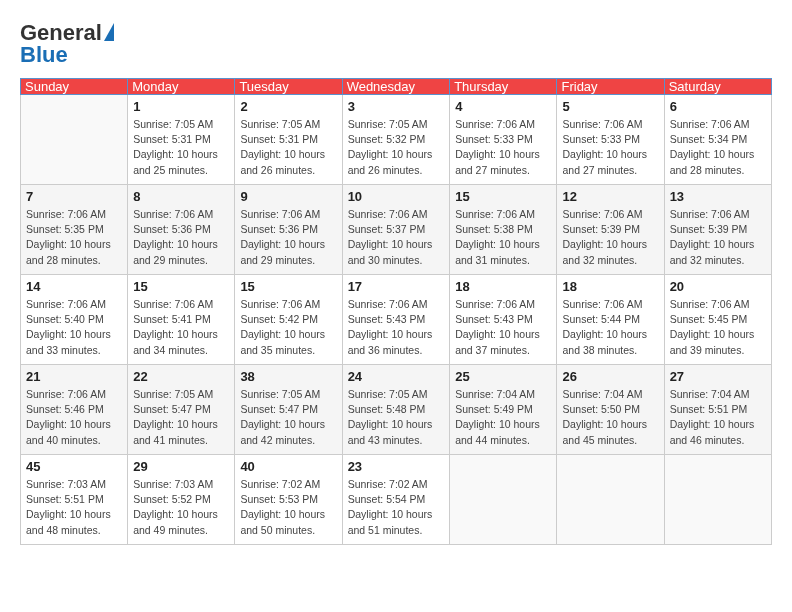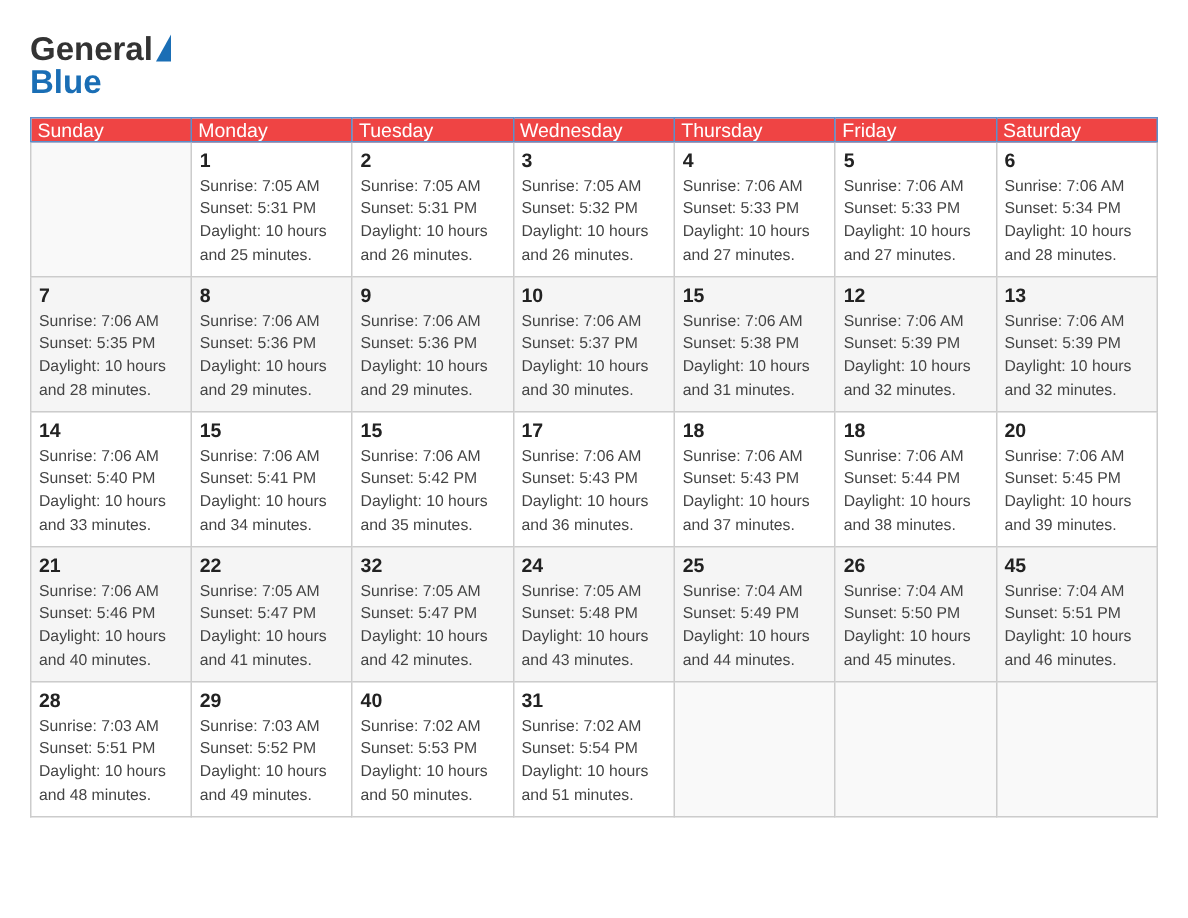--- a/index.html
+++ b/index.html
@@ -192,55 +192,55 @@
       <tr class="row-shade">
         <td>
           <div class="day-number">21</div>
           <div class="sun-info">Sunrise: 7:06 AM<br>Sunset: 5:46 PM<br>Daylight: 10 hours<br>and 40 minutes.</div>
         </td>
         <td>
           <div class="day-number">22</div>
           <div class="sun-info">Sunrise: 7:05 AM<br>Sunset: 5:47 PM<br>Daylight: 10 hours<br>and 41 minutes.</div>
         </td>
         <td>
-          <div class="day-number">32</div>
+          <div class="day-number">38</div>
           <div class="sun-info">Sunrise: 7:05 AM<br>Sunset: 5:47 PM<br>Daylight: 10 hours<br>and 42 minutes.</div>
         </td>
         <td>
           <div class="day-number">24</div>
           <div class="sun-info">Sunrise: 7:05 AM<br>Sunset: 5:48 PM<br>Daylight: 10 hours<br>and 43 minutes.</div>
         </td>
         <td>
           <div class="day-number">25</div>
           <div class="sun-info">Sunrise: 7:04 AM<br>Sunset: 5:49 PM<br>Daylight: 10 hours<br>and 44 minutes.</div>
         </td>
         <td>
           <div class="day-number">26</div>
           <div class="sun-info">Sunrise: 7:04 AM<br>Sunset: 5:50 PM<br>Daylight: 10 hours<br>and 45 minutes.</div>
         </td>
         <td>
+          <div class="day-number">27</div>
+          <div class="sun-info">Sunrise: 7:04 AM<br>Sunset: 5:51 PM<br>Daylight: 10 hours<br>and 46 minutes.</div>
+        </td>
+      </tr>
+      <tr>
+        <td>
           <div class="day-number">45</div>
-          <div class="sun-info">Sunrise: 7:04 AM<br>Sunset: 5:51 PM<br>Daylight: 10 hours<br>and 46 minutes.</div>
-        </td>
-      </tr>
-      <tr>
-        <td>
-          <div class="day-number">28</div>
           <div class="sun-info">Sunrise: 7:03 AM<br>Sunset: 5:51 PM<br>Daylight: 10 hours<br>and 48 minutes.</div>
         </td>
         <td>
           <div class="day-number">29</div>
           <div class="sun-info">Sunrise: 7:03 AM<br>Sunset: 5:52 PM<br>Daylight: 10 hours<br>and 49 minutes.</div>
         </td>
         <td>
           <div class="day-number">40</div>
           <div class="sun-info">Sunrise: 7:02 AM<br>Sunset: 5:53 PM<br>Daylight: 10 hours<br>and 50 minutes.</div>
         </td>
         <td>
-          <div class="day-number">31</div>
+          <div class="day-number">23</div>
           <div class="sun-info">Sunrise: 7:02 AM<br>Sunset: 5:54 PM<br>Daylight: 10 hours<br>and 51 minutes.</div>
         </td>
         <td class="empty-cell"></td>
         <td class="empty-cell"></td>
         <td class="empty-cell"></td>
       </tr>
     </tbody>
 </table>
 
 </body></html>

